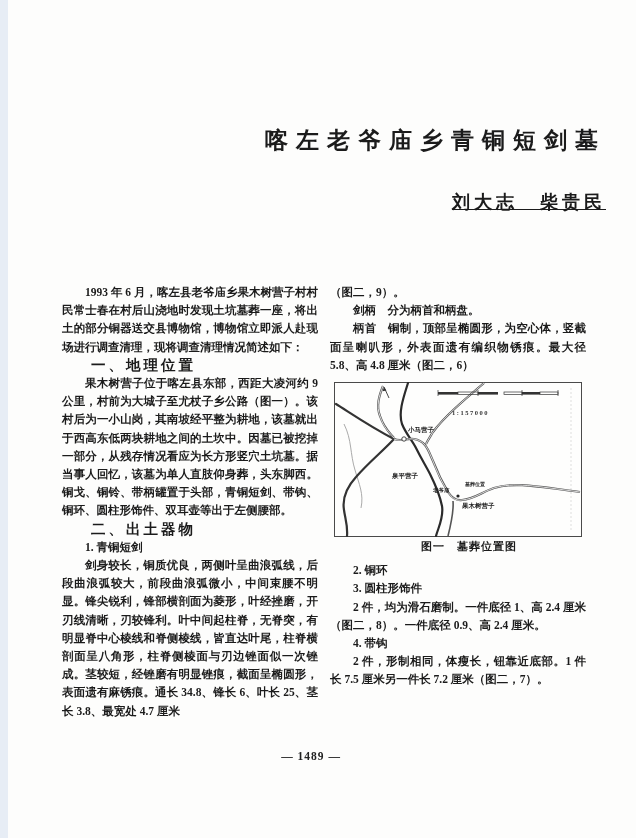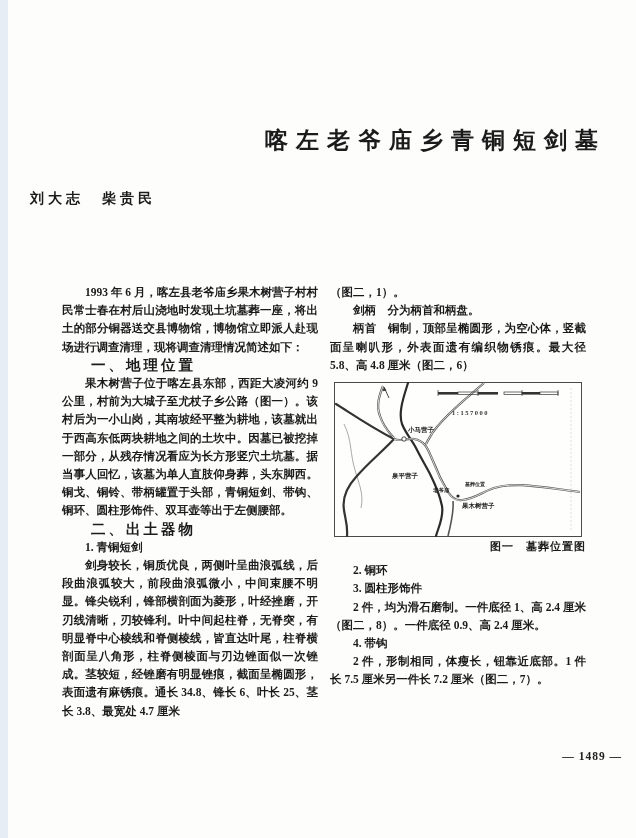--- a/index.html
+++ b/index.html
@@ -14,21 +14,21 @@
     position:absolute; left:0; top:0; width:8px; height:838px;
     background:#e7edf5;
   }
   .article-title {
     position:absolute; top:125px; left:30px; width:576px;
     text-align:right; font-size:23px; font-weight:700; letter-spacing:8px;
     white-space:nowrap;
   }
   .authors {
     position:absolute; top:190px; left:30px; width:576px;
-    text-align:left; font-size:14px; font-weight:600; letter-spacing:4px;
+    text-align:right; font-size:18px; font-weight:600; letter-spacing:4px;text-decoration:underline;
   }
   .col {
     position:absolute; top:243px; width:256px;
     font-size:11.5px; line-height:18.2px; font-weight:600;
     text-align:justify;
     margin-top:40px;
   }
   .col-left  { left:62px;  }
   .col-right { left:330px; }
   .col p { margin:0; text-indent:2em; }
@@ -48,25 +48,25 @@
     position:absolute; font-size:6.5px; line-height:7px; color:#222;
     white-space:nowrap; font-weight:600;
   }
   .map-label.small { font-size:5.5px; }
   .map-label.tiny  { font-size:5px; color:#333; }
   .map-scale-text {
     position:absolute; left:118px; top:22px;
     font-size:6.5px; color:#333; letter-spacing:1.5px; white-space:nowrap;
   }
   .fig-caption {
-    text-align:right; font-weight:700; font-size:11px;
+    text-align:center; font-weight:700; font-size:11px;
     margin-top:7px; letter-spacing:1px; text-indent:0;
   }
   .page-number {
-    position:absolute; top:750px; left:0; width:622px; text-align:right;
+    position:absolute; top:750px; left:0; width:622px; text-align:center;
     font-size:11.5px; font-weight:600; letter-spacing:1px; color:#222;
   }
 </style>
 </head>
 <body>
 
 <div class="page">
   <div class="spine"></div>
 
   <div class="article-title">喀左老爷庙乡青铜短剑墓</div>
@@ -75,21 +75,21 @@
   <div class="col col-left">
     <p>1993 年 6 月，喀左县老爷庙乡果木树营子村村民常士春在村后山浇地时发现土坑墓葬一座，将出土的部分铜器送交县博物馆，博物馆立即派人赴现场进行调查清理，现将调查清理情况简述如下：</p>
     <p class="sec-heading">一、地理位置</p>
     <p>果木树营子位于喀左县东部，西距大凌河约 9 公里，村前为大城子至尤杖子乡公路（图一）。该村后为一小山岗，其南坡经平整为耕地，该墓就出于西高东低两块耕地之间的土坎中。因墓已被挖掉一部分，从残存情况看应为长方形竖穴土坑墓。据当事人回忆，该墓为单人直肢仰身葬，头东脚西。铜戈、铜铃、带柄罐置于头部，青铜短剑、带钩、铜环、圆柱形饰件、双耳壶等出于左侧腰部。</p>
     <p class="sec-heading">二、出土器物</p>
     <p class="item-heading">1. 青铜短剑</p>
     <p>剑身较长，铜质优良，两侧叶呈曲浪弧线，后段曲浪弧较大，前段曲浪弧微小，中间束腰不明显。锋尖锐利，锋部横剖面为菱形，叶经挫磨，开刃线清晰，刃较锋利。叶中间起柱脊，无脊突，有明显脊中心棱线和脊侧棱线，皆直达叶尾，柱脊横剖面呈八角形，柱脊侧棱面与刃边锉面似一次锉成。茎较短，经锉磨有明显锉痕，截面呈椭圆形，表面遗有麻锈痕。通长 34.8、锋长 6、叶长 25、茎长 3.8、最宽处 4.7 厘米</p>
   </div>
 
   <div class="col col-right">
-    <p class="noindent">（图二，1）。</p>
+    <p class="noindent">（图二，9）。</p>
     <p>剑柄　分为柄首和柄盘。</p>
     <p>柄首　铜制，顶部呈椭圆形，为空心体，竖截面呈喇叭形，外表面遗有编织物锈痕。最大径 5.8、高 4.8 厘米（图二，6）</p>
 
     <div class="figure">
       <div class="map">
         <svg width="248" height="155" viewBox="0 0 248 155">
 
           <rect x="0.5" y="0.5" width="247" height="154" fill="none" stroke="#4a4a4a" stroke-width="1"></rect>
 
           <line x1="237" y1="6" x2="237" y2="150" stroke="#c9c9c9" stroke-width="0.6" stroke-dasharray="2,2"></line>

